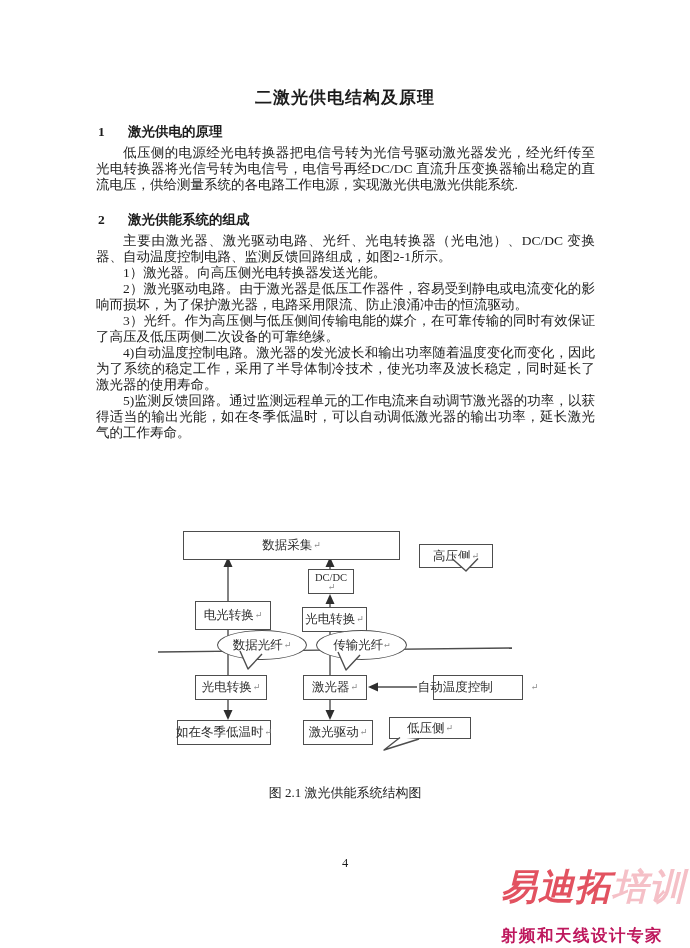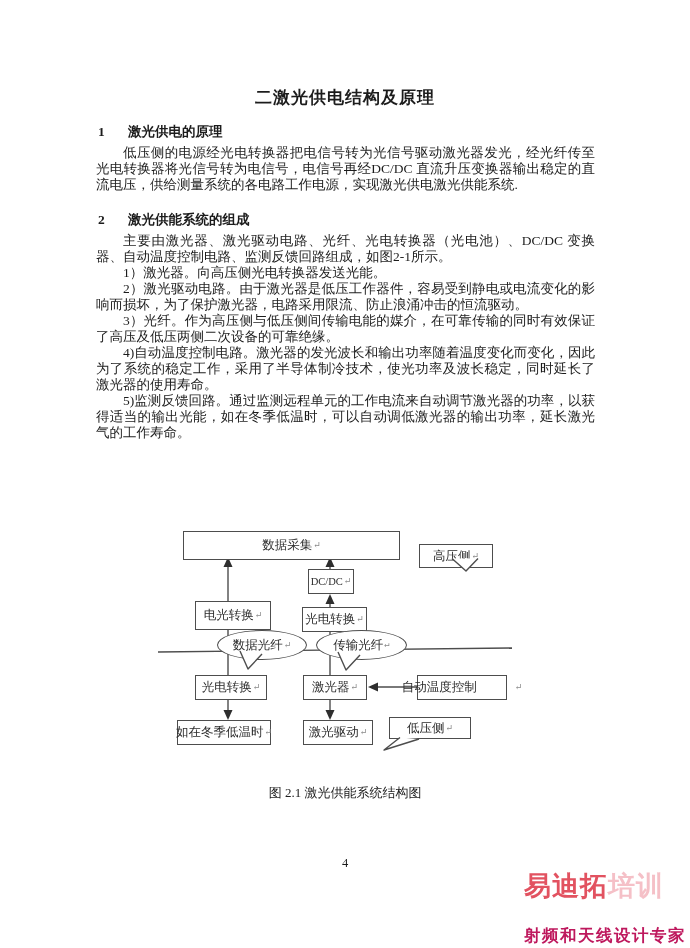--- a/index.html
+++ b/index.html
@@ -25,34 +25,34 @@
   .fig-layer{position:absolute;left:0;top:0;width:690px;height:948px;}
   svg.lines{position:absolute;left:0;top:0;z-index:1;}
   svg.tails{position:absolute;left:0;top:0;z-index:3;pointer-events:none;}
   .fbox{
     position:absolute;z-index:2;background:#fff;border:1.4px solid #4d4d4d;
     display:flex;align-items:center;justify-content:center;
     font-size:12.5px;color:#2b2b2b;box-sizing:border-box;white-space:nowrap;
   }
   .fellipse{border-radius:50%;}
   .fbox .rm{font-size:9px;color:#8a8a8a;margin-left:1px;line-height:1;}
-  .fbox.small{font-size:10.5px;}
+  .fbox.small{font-size:10.5px;flex-direction:column;}
   .fig-caption{
     position:absolute;top:784px;left:0;width:690px;text-align:center;
     font-size:13px;margin:0;
   }
   .page-number{
     position:absolute;top:856px;left:0;width:690px;text-align:center;
     font-size:12.5px;
   }
   
   .watermark{position:absolute;right:4px;bottom:2px;text-align:left;z-index:4;}
   .wm-logo{
     font-family:"Liberation Sans","DejaVu Sans",sans-serif;
-    font-weight:900;font-size:27px;line-height:27px;
+    font-weight:900;font-size:36px;line-height:27px;font-style:italic;
     letter-spacing:1px;white-space:nowrap;
   }
   .wm-logo .lite{opacity:.62;}
   .wm-tagline{
     font-family:"Liberation Serif","DejaVu Serif",serif;font-weight:700;
     font-size:16.5px;line-height:20px;color:#454545;letter-spacing:1.5px;
     white-space:nowrap;
   }
 </style>
 </head>
@@ -144,21 +144,21 @@
     <div class="fbox" style="left:195px;top:675px;width:72px;height:25px;">
       <span>光电转换</span>
         <span class="rm">↵</span>
     </div>
 
     <div class="fbox" style="left:303px;top:675px;width:64px;height:25px;">
       <span>激光器</span>
         <span class="rm">↵</span>
     </div>
 
-    <div class="fbox" style="left:417px;top:675px;width:90px;height:25px;gap:37px;">
+    <div class="fbox" style="left:433px;top:675px;width:90px;height:25px;gap:37px;">
       <span>自动温度控制</span>
         <span class="rm">↵</span>
     </div>
 
     <div class="fbox" style="left:177px;top:720px;width:94px;height:25px;">
       <span>如在冬季低温时</span>
         <span class="rm">↵</span>
     </div>
 
     <div class="fbox" style="left:303px;top:720px;width:70px;height:25px;">

